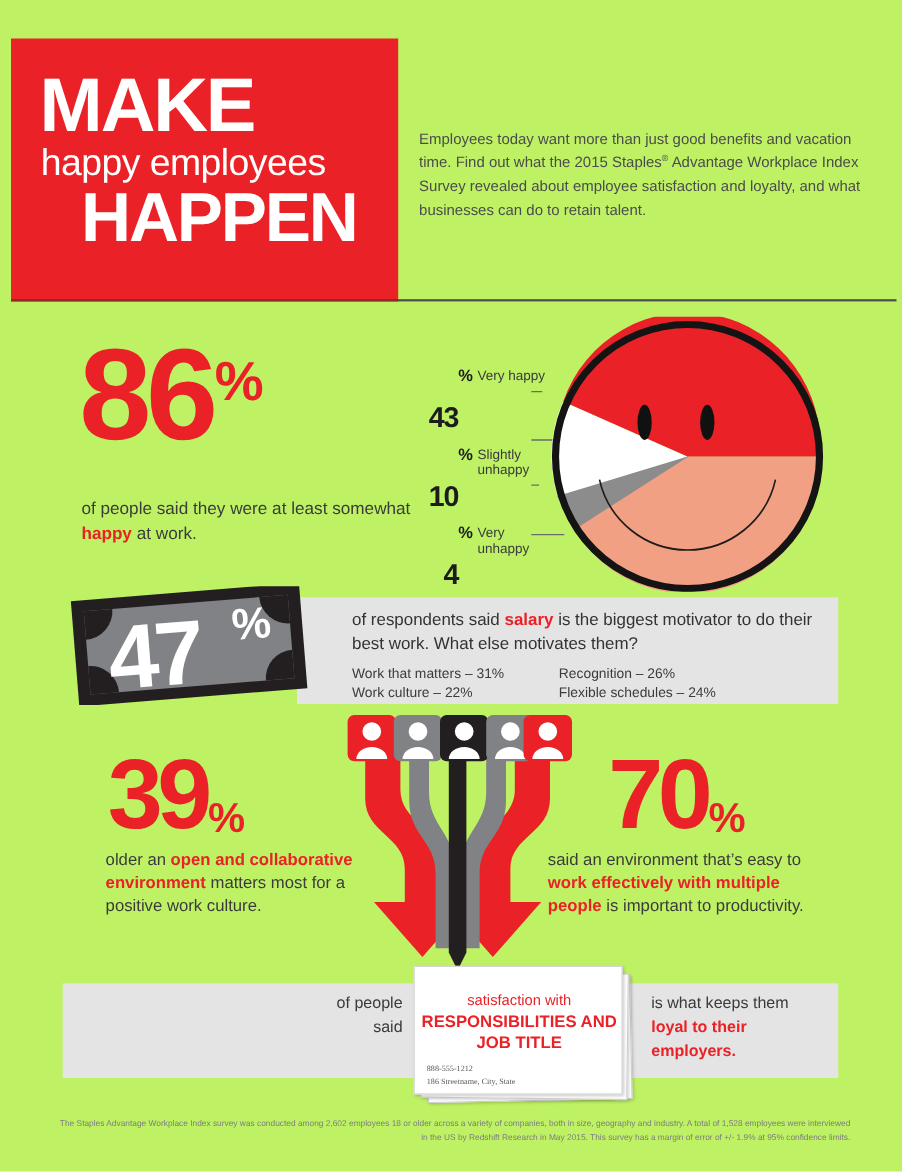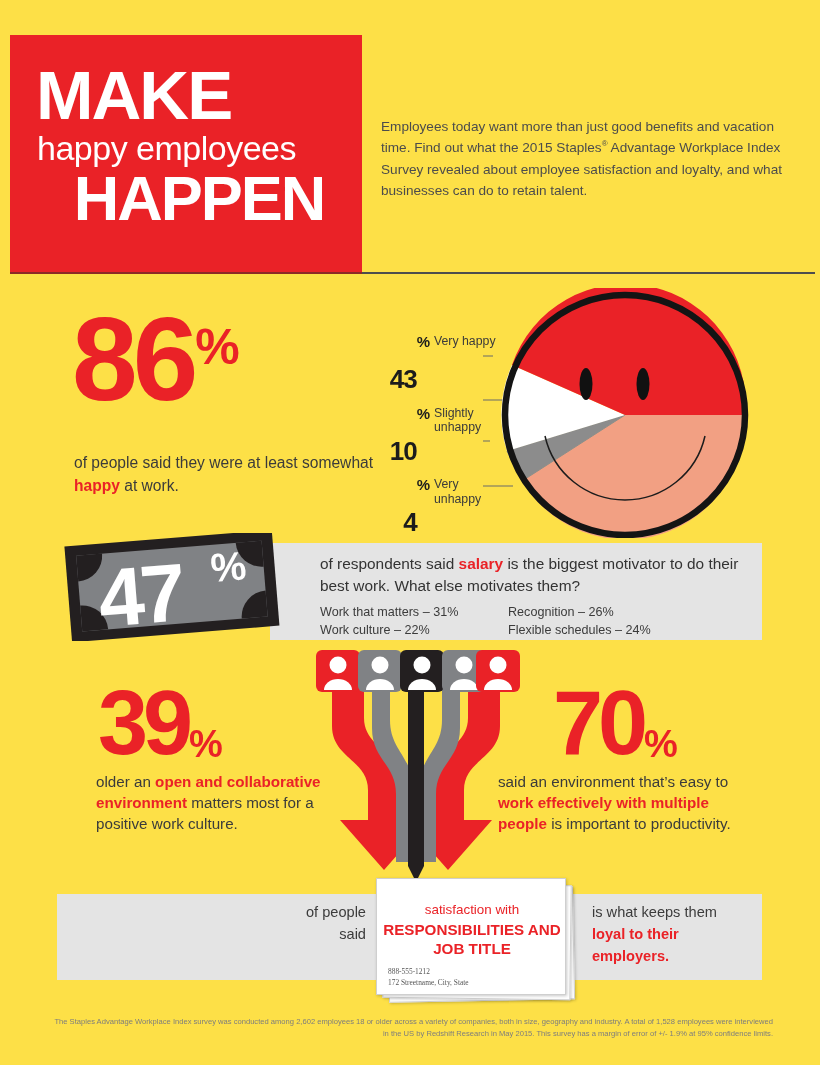--- a/index.html
+++ b/index.html
@@ -2,21 +2,21 @@
 <html><head>
 <meta charset="utf-8">
 <style>
   * { box-sizing: border-box; margin: 0; padding: 0; }
   html, body {
     width: 820px; height: 1065px;
     background: #f4f4f4;
     font-family: "Liberation Sans", sans-serif;
     overflow: hidden;
   }
-  #page { position: relative; width: 820px; height: 1065px; background: #fde047; }
+  #page { position: relative; width: 820px; height: 1065px; background: #bef264; }
 
   
   .hero-box {
     position: absolute; left: 10px; top: 35px; width: 352px; height: 238px;
     background: #ea2227;
   }
   .hero-line1, .hero-line3 {
     color: #ffffff; font-weight: bold; letter-spacing: -2px;
     line-height: .92; padding-left: 26px;
   }
@@ -317,21 +317,21 @@
   <div class="of-people">of people said</div>
 
   <div class="cards">
     <div class="card card-b"></div>
     <div class="card card-m"></div>
     <div class="card card-f">
       <div class="card-sat">satisfaction with</div>
       <div class="card-big">RESPONSIBILITIES AND JOB TITLE</div>
       <div class="card-addr">
         <div>888-555-1212</div>
-        <div>172 Streetname, City, State</div>
+        <div>186 Streetname, City, State</div>
       </div>
     </div>
   </div>
 
   <div class="is-what">
     <span>is what keeps them </span><b>loyal to their employers.</b>
   </div>
 
   <div class="footer">The Staples Advantage Workplace Index survey was conducted among 2,602 employees 18 or older across a variety of companies, both in size, geography and industry. A total of 1,528 employees were interviewed in the US by Redshift Research in May 2015. This survey has a margin of error of +/- 1.9% at 95% confidence limits.</div>
 

